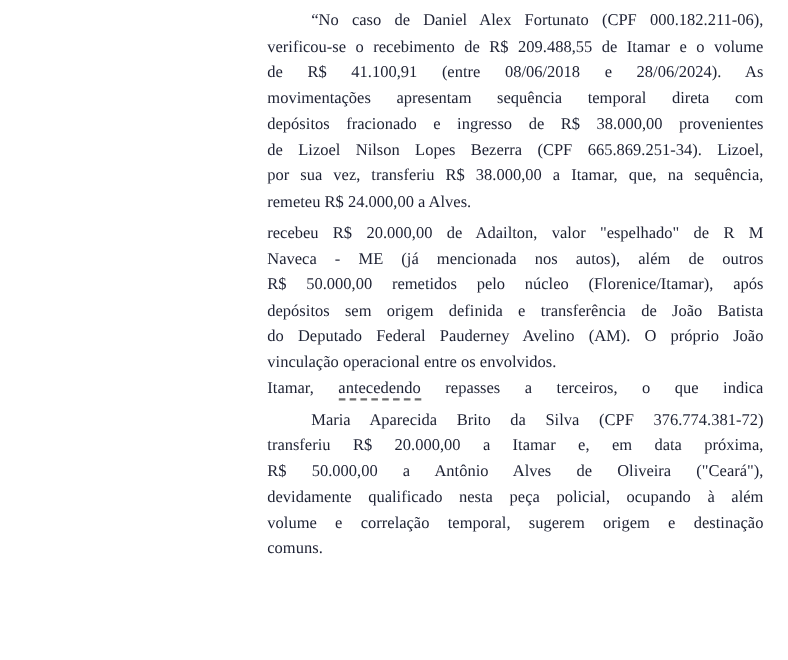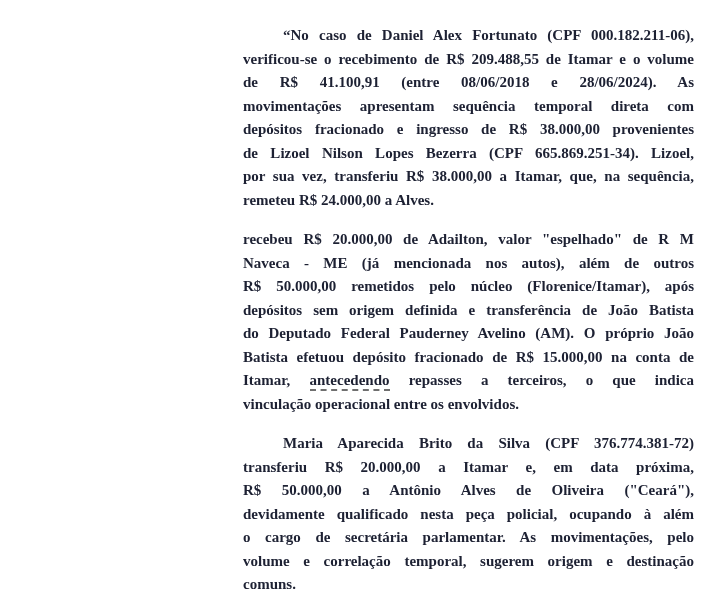--- a/index.html
+++ b/index.html
@@ -17,23 +17,22 @@
   .doc-quote {
     position: absolute;
     left: 243px;
     top: 8px;
     width: 451px;
     color: #1d2133;
     font-size: 15px;
     line-height: 23.5px;
   }
   .para {
-    margin: 16px 0 5px 0;
+    margin: 0 0 5px 0;
     padding: 0;
-    font-weight: bold;
   }
   .line {
     text-align: justify;
     text-align-last: justify;
     white-space: normal;
   }
   .line.first {
     padding-left: 40px;
   }
   .line.last {
@@ -59,28 +58,26 @@
     <div class="line">por sua vez, transferiu R$ 38.000,00 a Itamar, que, na sequência,</div>
     <div class="line last">remeteu R$ 24.000,00 a Alves.</div>
   </div>
 
   <div class="para">
     <div class="line">recebeu R$ 20.000,00 de Adailton, valor "espelhado" de R M</div>
     <div class="line">Naveca - ME (já mencionada nos autos), além de outros</div>
     <div class="line">R$ 50.000,00 remetidos pelo núcleo (Florenice/Itamar), após</div>
     <div class="line">depósitos sem origem definida e transferência de João Batista</div>
     <div class="line">do Deputado Federal Pauderney Avelino (AM). O próprio João</div>
-    <div class="line">Batista efetuou depósito fracionado de R$ 15.000,00 na conta de</div>
+    <div class="line last">vinculação operacional entre os envolvidos.</div>
     <div class="line"><span>Itamar,</span> <span class="dashed-underline">antecedendo</span> <span>repasses a terceiros, o que indica</span></div>
-    <div class="line last">vinculação operacional entre os envolvidos.</div>
   </div>
 
   <div class="para">
     <div class="line first">Maria Aparecida Brito da Silva (CPF 376.774.381-72)</div>
     <div class="line">transferiu R$ 20.000,00 a Itamar e, em data próxima,</div>
     <div class="line">R$ 50.000,00 a Antônio Alves de Oliveira ("Ceará"),</div>
     <div class="line">devidamente qualificado nesta peça policial, ocupando à além</div>
-    <div class="line">o cargo de secretária parlamentar. As movimentações, pelo</div>
     <div class="line">volume e correlação temporal, sugerem origem e destinação</div>
     <div class="line last">comuns.</div>
   </div>
 
 </div>
 
 </body></html>

